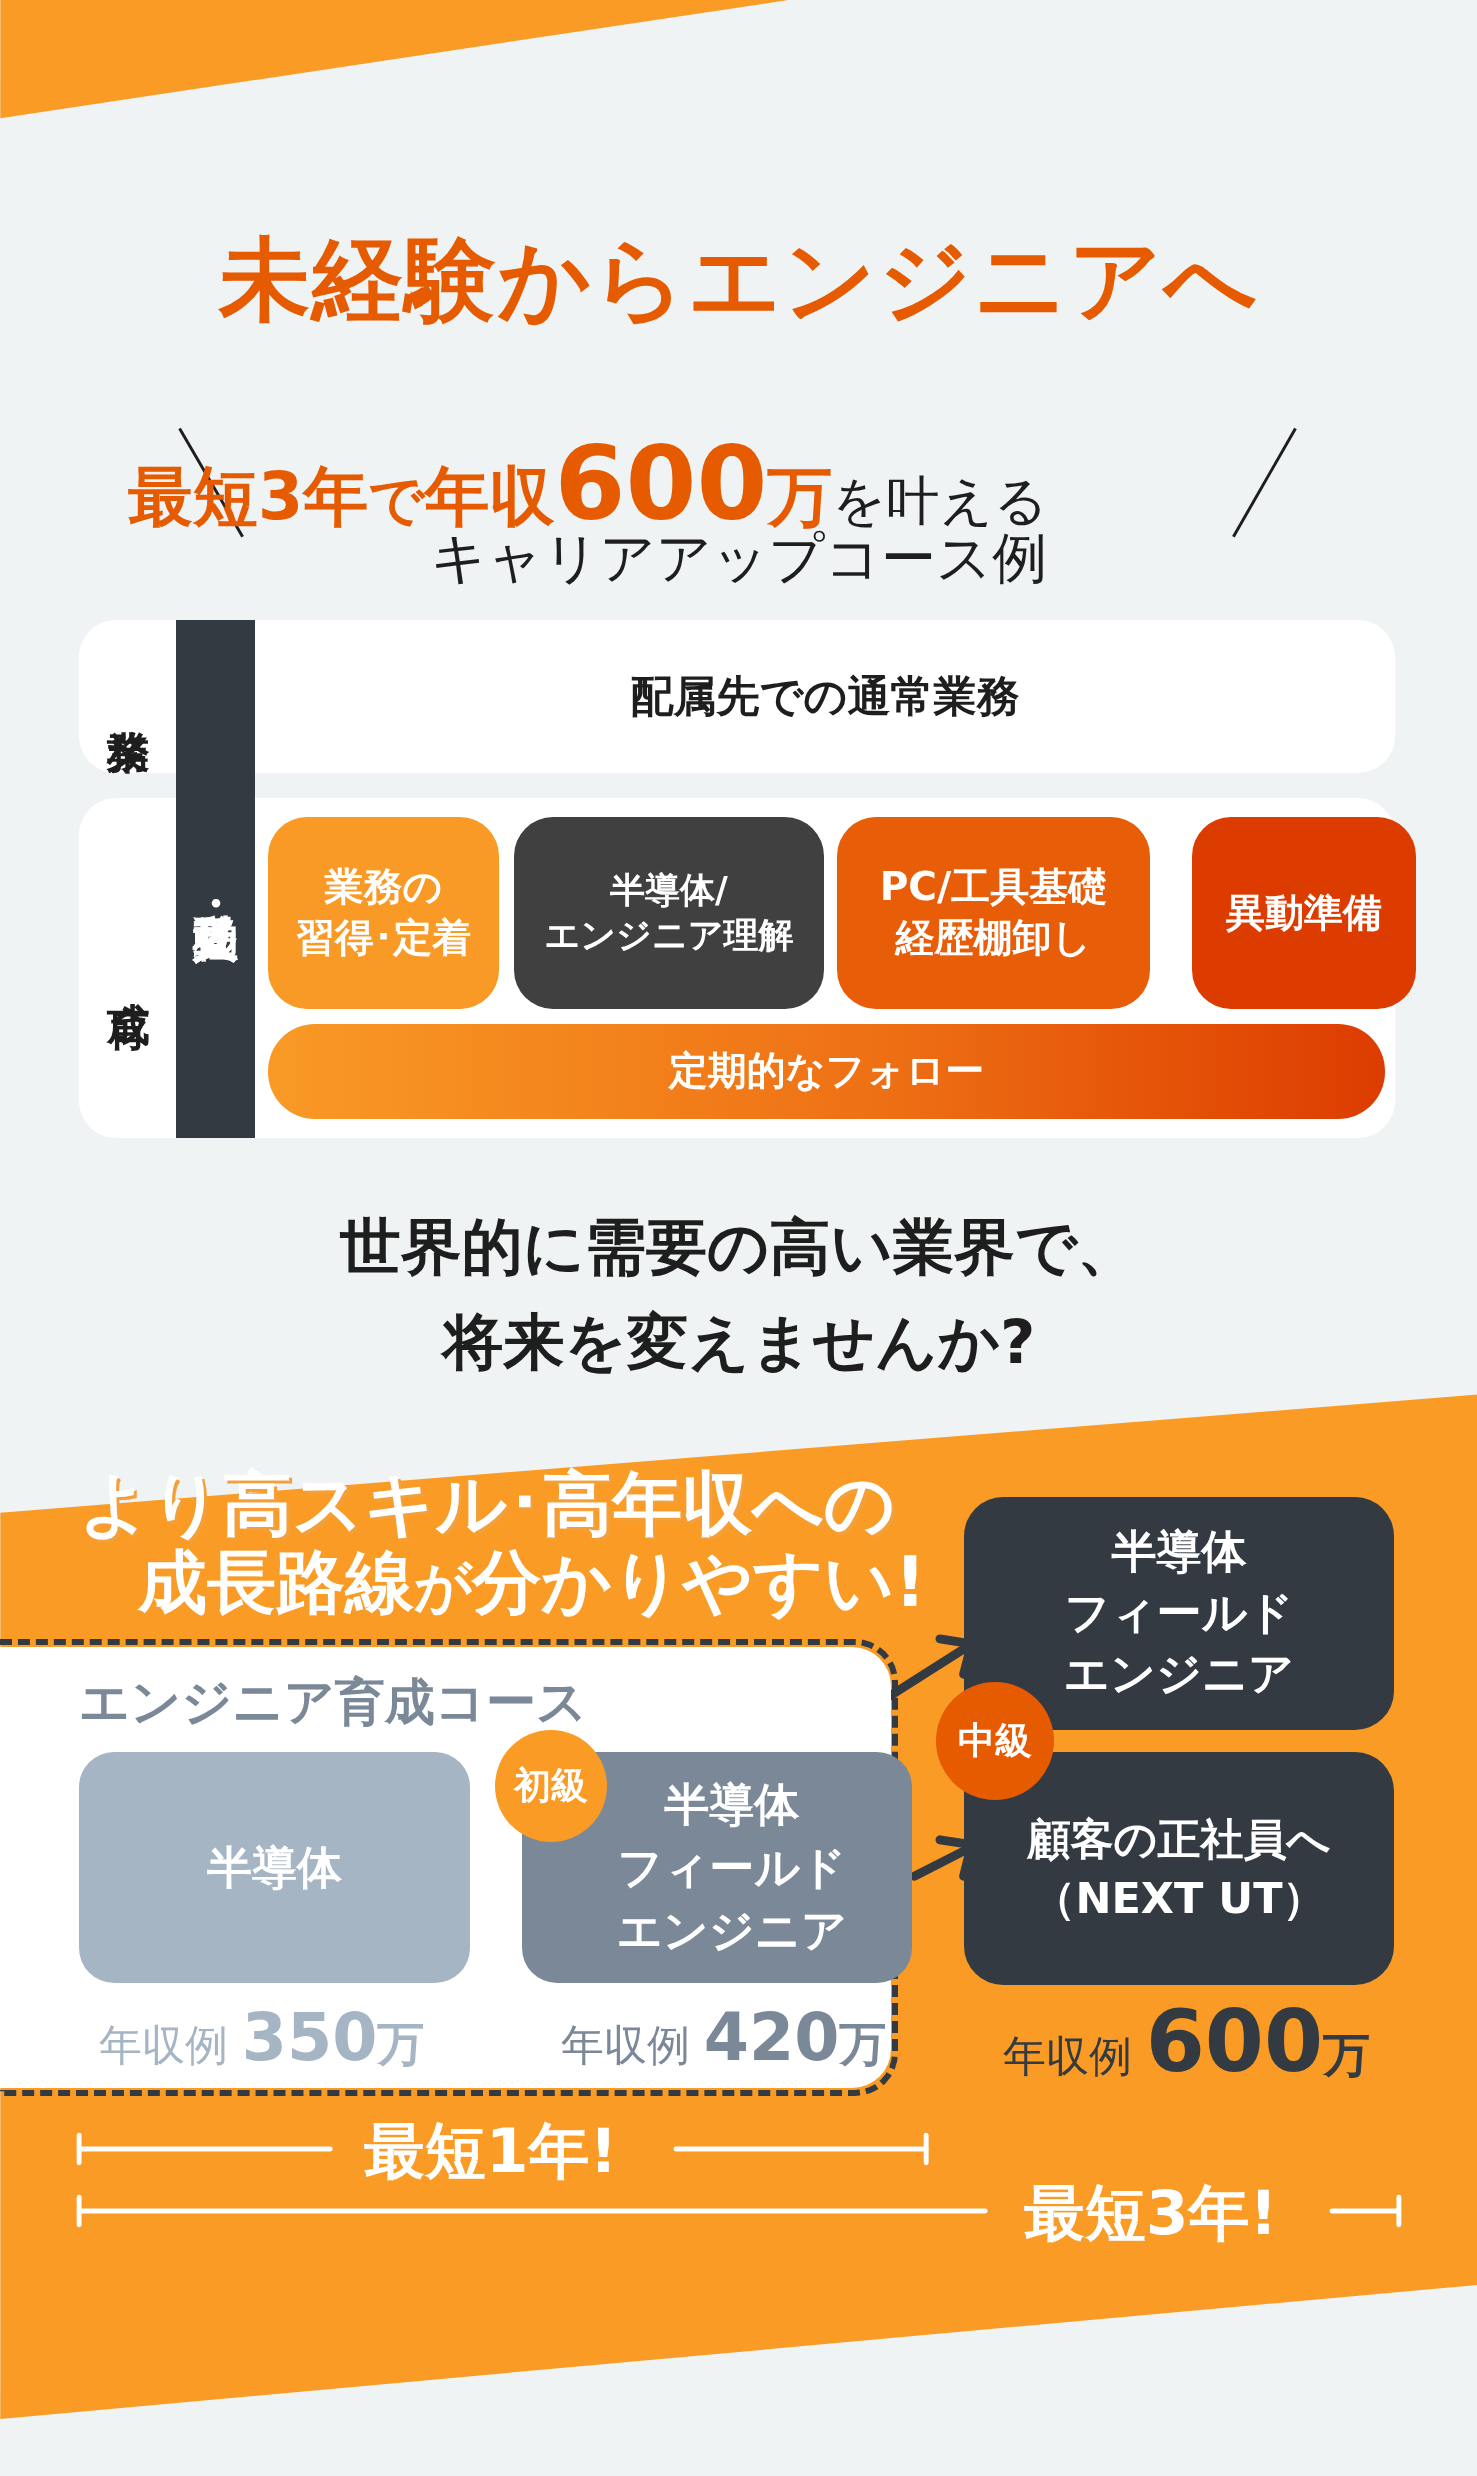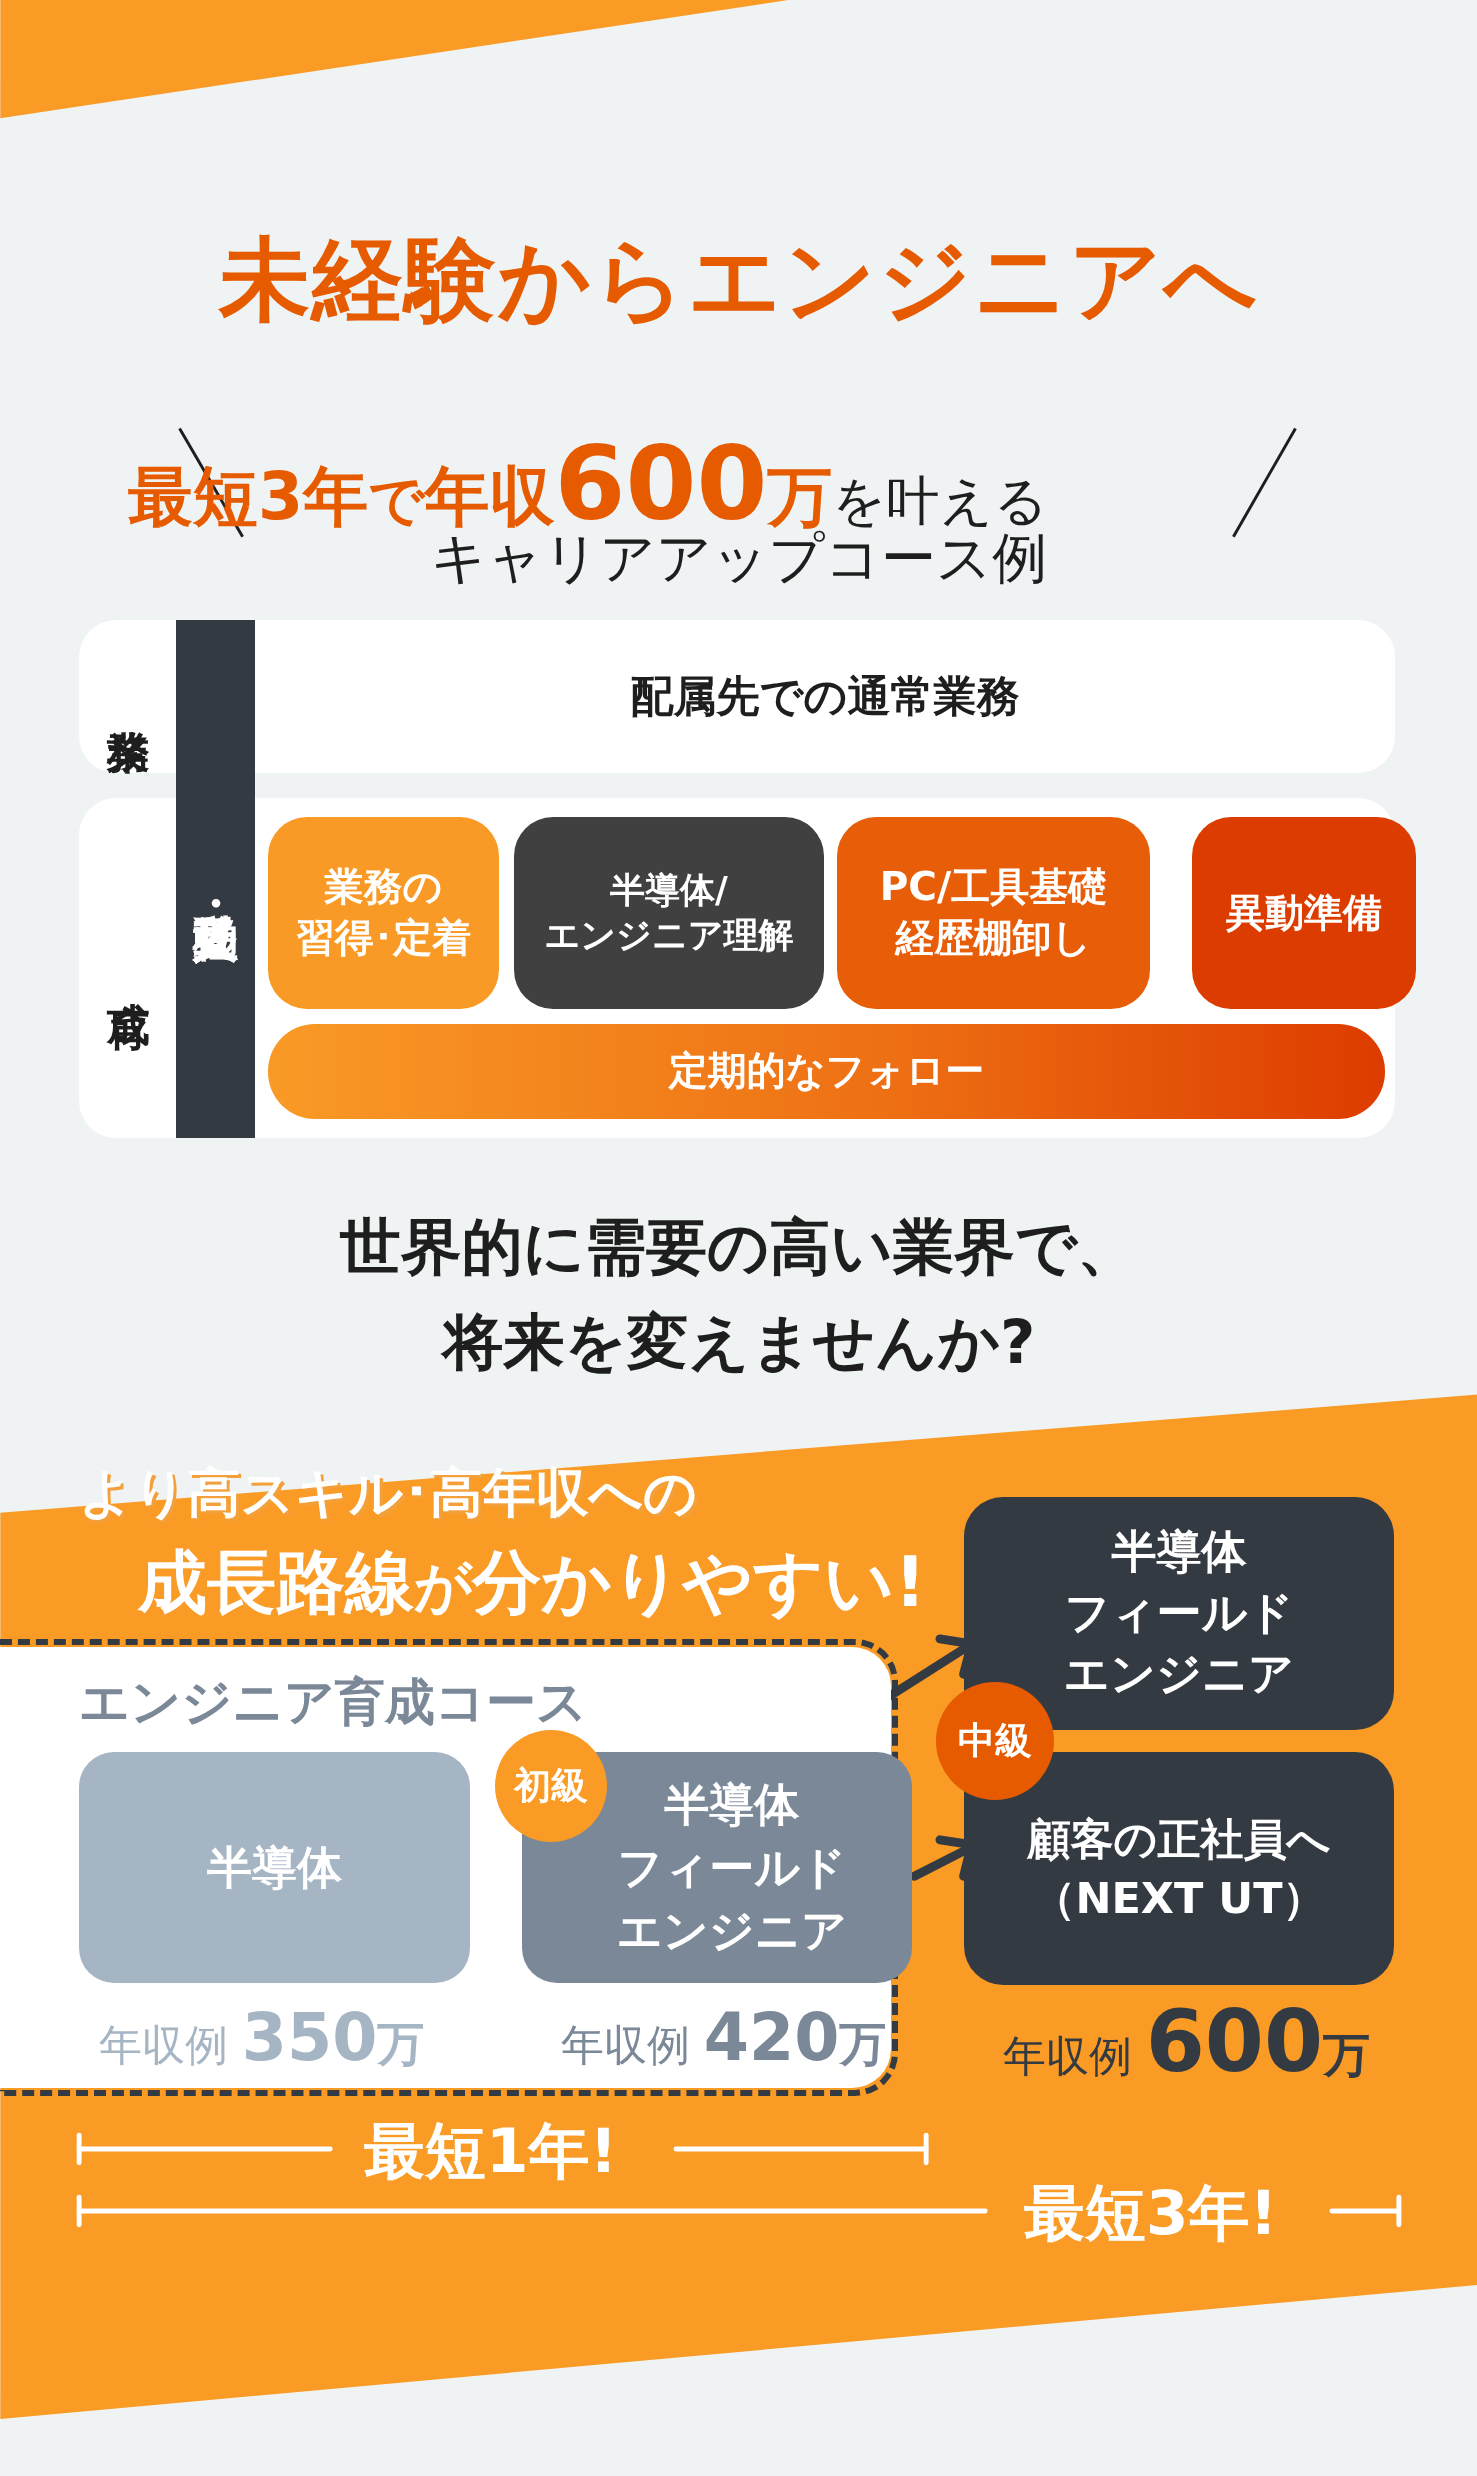--- a/index.html
+++ b/index.html
@@ -34,21 +34,21 @@
 
   .card { background: #ffffff; border-radius: 37px; }
   .row-label { font-size: 43px; font-weight: bold; color: #1e1e1e; line-height: 1.15; width: 59px; }
   .vbar { background: #343a42; color: #fff; font-size: 45px; font-weight: bold; line-height: 1.2; }
   .tbox { border-radius: 39px; color: #fff; font-weight: bold; font-size: 39px; line-height: 1.3; }
 
   .question {
     left: 0; width: 1478px; text-align: center; font-size: 61px; font-weight: bold; color: #1e1e1e;
   }
 
-  .headline1 { left: 79px; top: 1458px; font-size: 53px; font-weight: bold; color: #fff;
+  .headline1 { left: 79px; top: 1458px; font-size: 70px; font-weight: bold; color: #fff;
     text-shadow: 3px 3px 0 #f3a03a; }
   .headline2 { left: 138px; top: 1537px; font-size: 69px; font-weight: bold; color: #fff; }
   .headline2 small { font-size: 57px; }
 
   .course { left: 0; top: 1647px; width: 891px; height: 441px;
     background: #fff; border-radius: 0 39px 39px 0; }
   .course-dash { left: 0; top: 1639px; width: 898px; height: 457px;
     border: 6.9px dashed #343a42; border-left: none; border-radius: 0 43px 43px 0; }
   .course-title { left: 79px; top: 1669px; font-size: 50px; font-weight: bold; color: #7b8898; }
 

